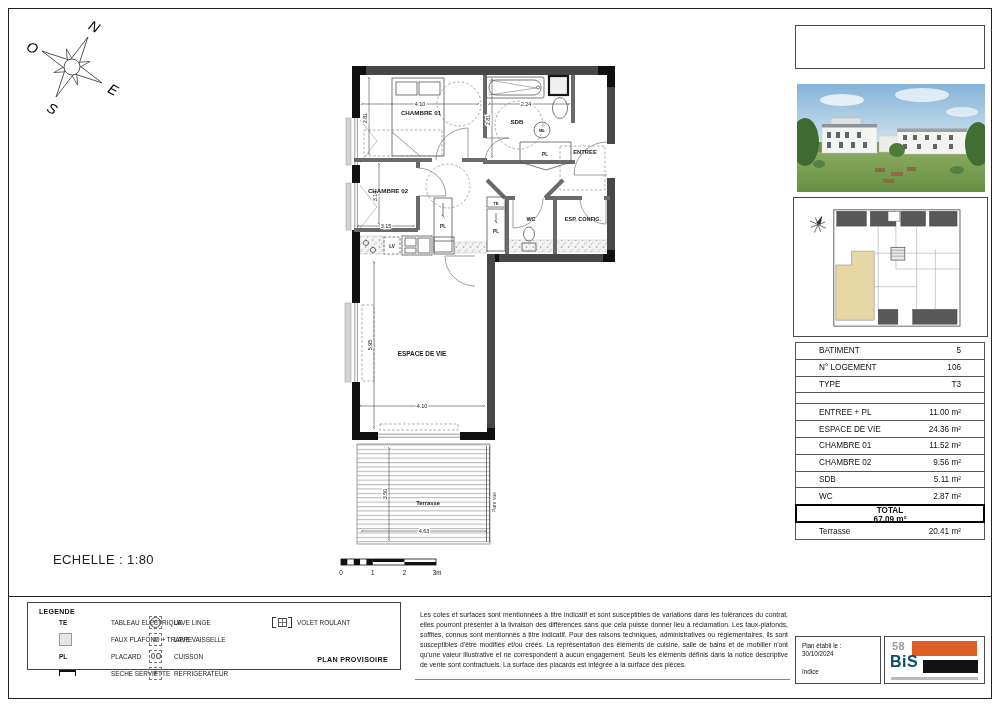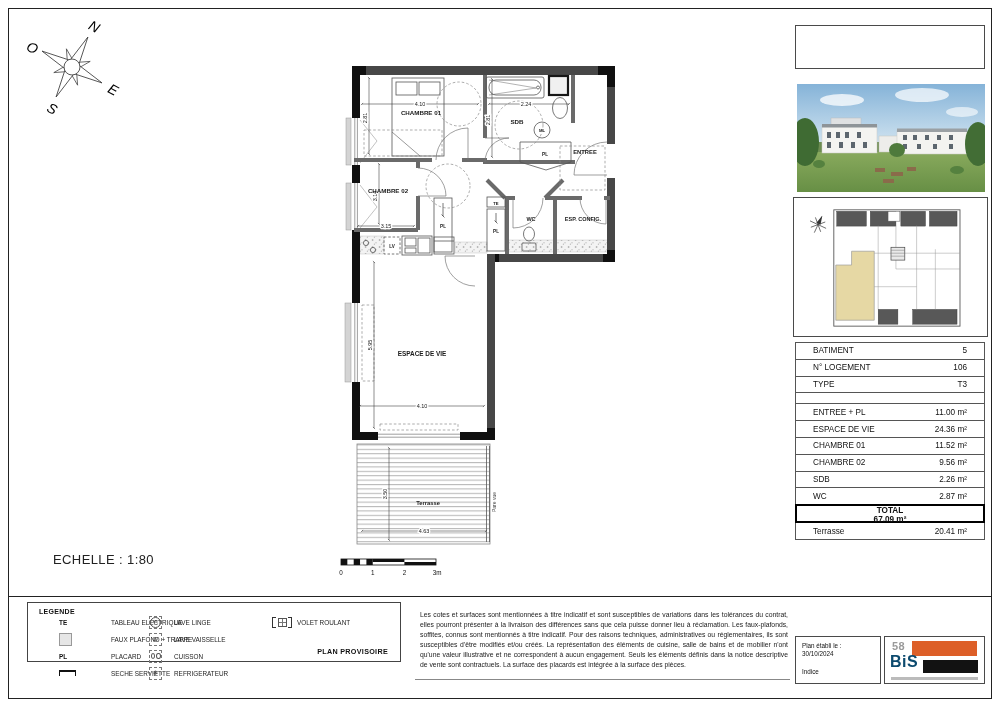--- a/index.html
+++ b/index.html
@@ -13,28 +13,28 @@
 
   
   .box{border:1px solid #4a4a4a;background:#fff;box-sizing:border-box;padding-left:36px;}
   .title-empty{left:795px;top:25px;width:190px;height:44px;}
   .photo-wrap{left:797px;top:84px;width:188px;height:108px;}
   .siteplan-wrap{left:793px;top:197px;width:195px;height:140px;}
 
   
   .info-table{left:795px;top:342px;width:190px;}
   .it-row{box-sizing:border-box;height:17.8px;border:1px solid #555;margin-top:-1px;
-    display:flex;justify-content:space-between;align-items:center;padding:0 17px;
+    display:flex;justify-content:space-between;align-items:center;padding:0 23px;
     font-size:8.2px;background:#fff;}
   .it-row:first-child{margin-top:0;}
   .it-empty{height:12px;}
   .it-total{border:2.6px solid #000;font-weight:bold;height:19px;position:relative;z-index:2;flex-direction:column;}
 
   
-  .legend{left:27px;top:602px;width:374px;height:60px;border:1px solid #444;box-sizing:border-box;}
+  .legend{left:27px;top:602px;width:374px;height:68px;border:1px solid #444;box-sizing:border-box;}
   .lg-title{position:absolute;left:11px;top:5px;font-size:7px;font-weight:bold;letter-spacing:.3px;}
   .lg-item{position:absolute;display:flex;align-items:center;height:14px;font-size:6.4px;color:#222;}
   .lg-sym-slot{display:inline-flex;align-items:center;justify-content:flex-start;}
   .w52{width:52px;} .w25{width:25px;}
   .sym-text{font-weight:bold;font-size:6.4px;color:#111;}
   .sym-square{width:11px;height:11px;background:#e6e6e6;border:1px solid #999;display:inline-block;}
   .sym-seche{width:15px;height:4px;border-top:2.4px solid #111;border-left:1.6px solid #111;border-right:1.6px solid #111;display:inline-block;}
   .sym-dash{width:13px;height:13px;border:1px dashed #777;display:inline-flex;align-items:center;justify-content:center;box-sizing:border-box;}
   .sym-circle{width:9px;height:9px;border:0.8px solid #555;border-radius:50%;font-size:3.8px;display:inline-flex;align-items:center;justify-content:center;}
   .sym-inner{font-size:5px;color:#333;}
@@ -434,21 +434,21 @@
   <div class="it-row">
       <span>CHAMBRE 01</span>
       <span>11.52 m²</span>
     </div>
   <div class="it-row">
       <span>CHAMBRE 02</span>
       <span>9.56 m²</span>
     </div>
   <div class="it-row">
       <span>SDB</span>
-      <span>2.26 m²</span>
+      <span>5.11 m²</span>
     </div>
   <div class="it-row">
       <span>WC</span>
       <span>2.87 m²</span>
     </div>
   <div class="it-row it-total">
       <span>TOTAL</span>
       <span>67.09 m²</span>
     </div>
   <div class="it-row">

